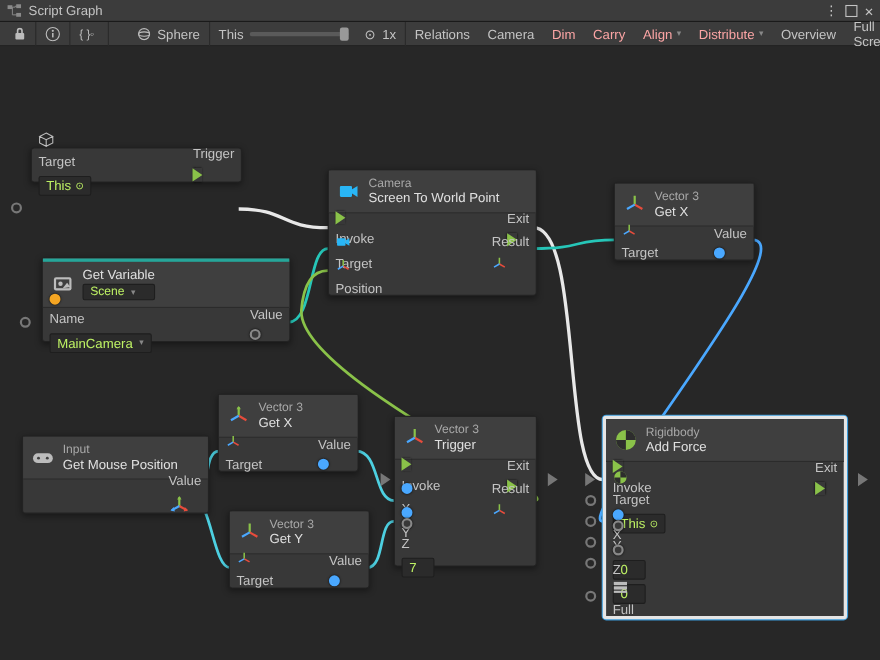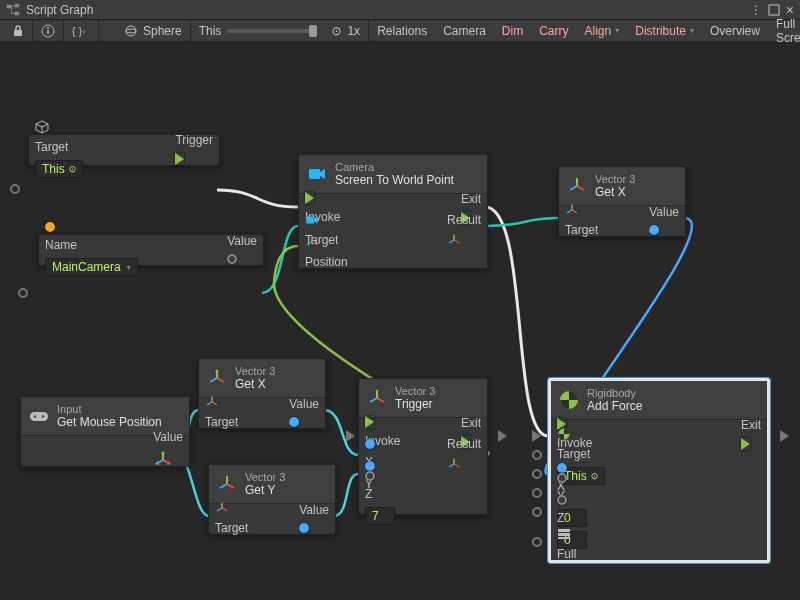--- a/index.html
+++ b/index.html
@@ -178,20 +178,32 @@
           </div>
           <div class="r">
             <span class="lbl">Trigger</span>
             <span class="port flow green"></span>
           </div>
         </div>
       </div>
     </div>
 
     <div class="node teal" style="left:38px; top:192px; width:226px;">
+      <div class="nodehead">
+        <svg class="icon" viewBox="0 0 20 20">
+            <rect x="2" y="4" width="16" height="12" rx="2" fill="#bcbcbc"></rect>
+            <rect x="4" y="6" width="12" height="8" fill="#3f3f3f"></rect>
+            <circle cx="8" cy="10" r="2" fill="#bcbcbc"></circle>
+            <path d="M10 14 l4 -5 l3 4" fill="#bcbcbc"></path>
+          </svg>
+        <div class="titleblk">
+          <span class="main">Get Variable</span>
+          <span class="field dd" style="height:15px;font-size:11px;">Scene</span>
+        </div>
+      </div>
       <div class="nodebody">
         <div class="row split">
           <div class="l">
             <span class="port full c-orange"></span>
             <span class="lbl">Name</span>
             <span class="field dd">MainCamera</span>
           </div>
           <div class="r">
             <span class="lbl">Value</span>
             <span class="port c-grey"></span>

